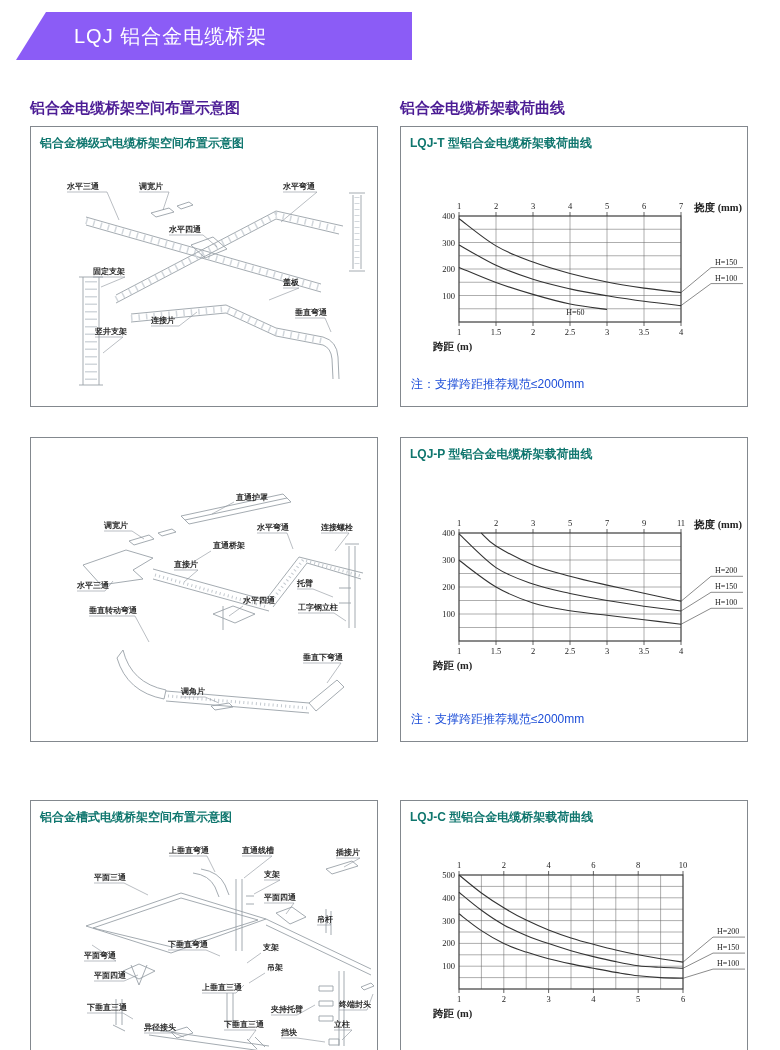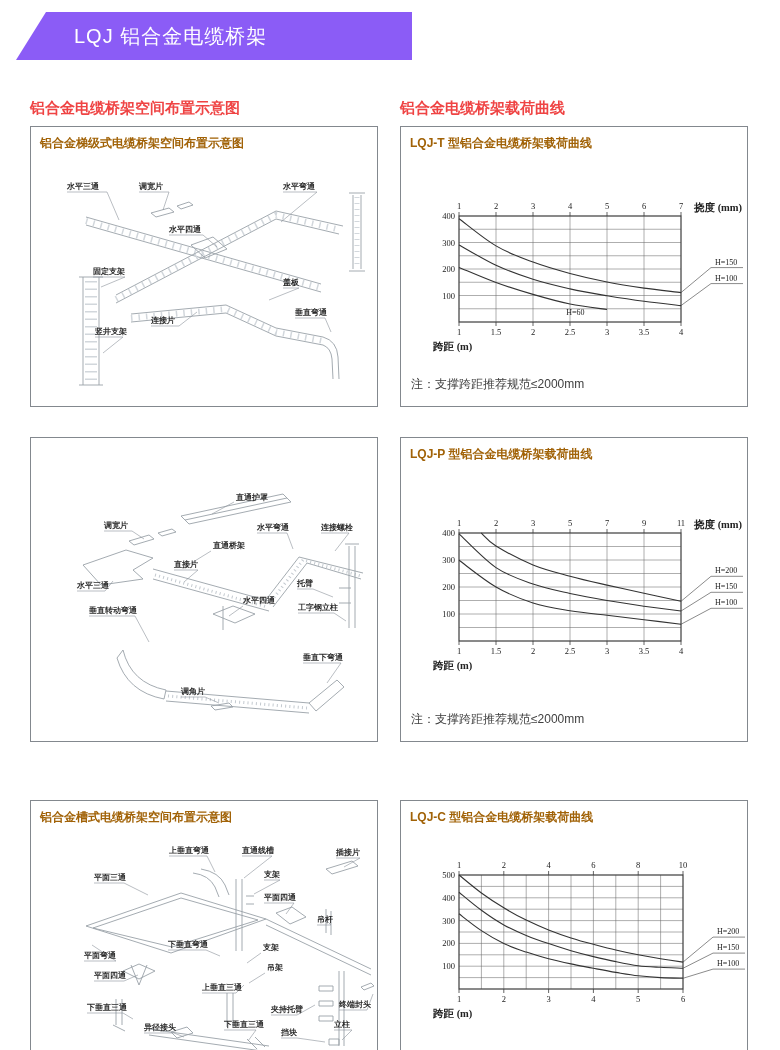--- a/index.html
+++ b/index.html
@@ -8,31 +8,31 @@
     font-family:"Liberation Sans","DejaVu Sans",sans-serif;color:#1a1a1a;
     border-right:2px solid #d8d8d8;border-bottom:2px solid #d8d8d8;
     overflow:hidden;margin:0 auto;
   }
   .banner{
     position:absolute;left:16px;top:12px;width:396px;height:48px;
     display:flex;align-items:center;
     clip-path:polygon(30px 0,100% 0,100% 100%,0 100%);
   }
   .banner-label{padding-left:58px;font-size:20px;font-weight:500;letter-spacing:1px;}
-  .col-heading{position:absolute;top:99px;font-size:15px;font-weight:bold;color:#ef4444;}
+  .col-heading{position:absolute;top:99px;font-size:15px;font-weight:bold;color:#4c1d95;}
   .col-heading.left{left:30px;}
   .col-heading.right{left:400px;}
   .box{position:absolute;width:348px;background:#fff;border:1px solid #83888e;box-sizing:border-box;}
   .box.left{left:30px;}
   .box.right{left:400px;}
   .row1{top:126px;height:281px;}
   .row2{top:437px;height:305px;}
   .row3{top:800px;height:261px;}
-  .box-title{position:absolute;left:9px;top:8px;font-size:12px;font-weight:600;color:#a16207;z-index:2;}
-  .note{position:absolute;left:10px;bottom:13px;font-size:12px;color:#404040;}
+  .box-title{position:absolute;left:9px;top:8px;font-size:12px;font-weight:600;color:#0f766e;z-index:2;}
+  .note{position:absolute;left:10px;bottom:13px;font-size:12px;color:#1d4ed8;}
   svg.diagram{position:absolute;left:0;top:0;}
   svg.chart{position:absolute;}
   .dstruct{stroke:#9aa1a8;fill:none;stroke-width:0.9;}
   .drung{stroke:#d2d7dc;fill:none;}
   .dperf{stroke:#c3c9cf;fill:none;stroke-width:3;stroke-dasharray:1 3.2;}
   .dleader{stroke:#8b929a;fill:none;stroke-width:0.6;}
   .dlabel{font-size:8px;font-weight:600;fill:#2a2a2a;}
 </style>
 </head>
 <body>

